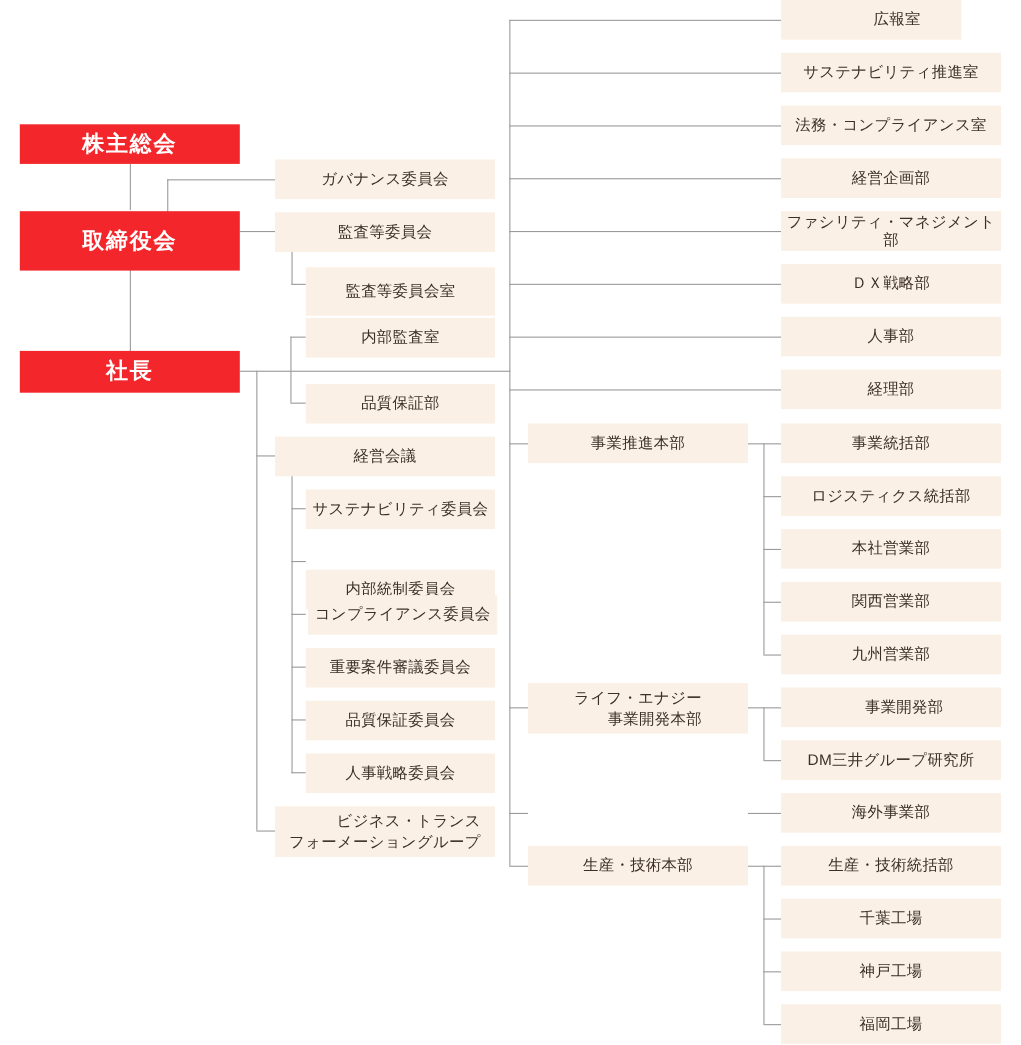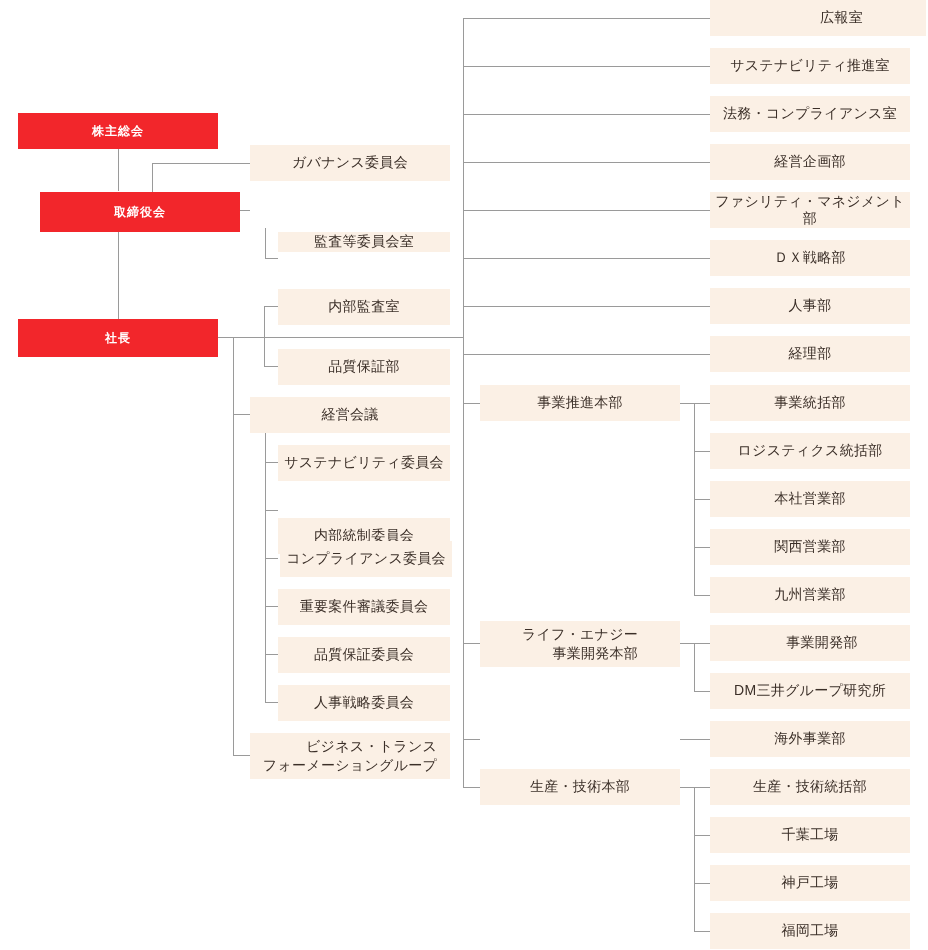--- a/index.html
+++ b/index.html
@@ -27,21 +27,21 @@
   }
   .box.cream {
     background: #FBF0E5;
     color: #3B2F28;
     font-size: 14px;
     font-weight: 500;
   }
   .box.red {
     background: #F2262B;
     color: #ffffff;
-    font-size: 12px;
+    font-size: 20px;
     font-weight: 700;
     letter-spacing: 0.08em;
   }
   .box.two-line {
     line-height: 1.35;
     text-align: right;
   }
   .ln {
     position: absolute;
     background: #9A9A9A;
@@ -115,43 +115,44 @@
 
   <div class="ln h" style="left:680px; top:739px; width:30px;"></div>
 
   <div class="ln h" style="left:680px; top:787px; width:30px;"></div>
   <div class="ln v" style="left:694px; top:787px; height:144px;"></div>
   <div class="ln h" style="left:694px; top:835px; width:16px;"></div>
   <div class="ln h" style="left:694px; top:883px; width:16px;"></div>
   <div class="ln h" style="left:694px; top:931px; width:16px;"></div>
 
   <div class="box red" style="left:18px; top:113px; width:200px; height:36px;">株主総会</div>
-  <div class="box red" style="left:18px; top:192px; width:200px; height:40px;margin-left:22px;">取締役会</div>
+  <div class="box red" style="left:18px; top:192px; width:200px; height:54px;">取締役会</div>
   <div class="box red" style="left:18px; top:319px; width:200px; height:38px;">社長</div>
 
   <div class="box cream" style="left:250px; top:145px; width:200px; height:36px;">ガバナンス委員会</div>
-  <div class="box cream" style="left:278px; top:232px; width:172px; height:20px;">監査等委員会室</div>
+  <div class="box cream" style="left:250px; top:193px; width:200px; height:36px;">監査等委員会</div>
+  <div class="box cream" style="left:278px; top:243px; width:172px; height:44px;">監査等委員会室</div>
   <div class="box cream" style="left:278px; top:289px; width:172px; height:36px;">内部監査室</div>
   <div class="box cream" style="left:278px; top:349px; width:172px; height:36px;">品質保証部</div>
   <div class="box cream" style="left:250px; top:397px; width:200px; height:36px;">経営会議</div>
   <div class="box cream" style="left:278px; top:445px; width:172px; height:36px;">サステナビリティ委員会</div>
   <div class="box cream" style="left:278px; top:518px; width:172px; height:36px;">内部統制委員会</div>
   <div class="box cream" style="left:280px; top:541px; width:172px; height:36px;text-align:right;">コンプライアンス委員会</div>
   <div class="box cream" style="left:278px; top:589px; width:172px; height:36px;">重要案件審議委員会</div>
   <div class="box cream" style="left:278px; top:637px; width:172px; height:36px;">品質保証委員会</div>
   <div class="box cream" style="left:278px; top:685px; width:172px; height:36px;">人事戦略委員会</div>
   <div class="box cream two-line" style="left:250px; top:733px; width:200px; height:46px; white-space:pre-line;">ビジネス・トランス
 フォーメーショングループ</div>
 
   <div class="box cream" style="left:480px; top:385px; width:200px; height:36px;">事業推進本部</div>
   <div class="box cream two-line" style="left:480px; top:621px; width:200px; height:46px; white-space:pre-line;">ライフ・エナジー
 事業開発本部</div>
   <div class="box cream" style="left:480px; top:769px; width:200px; height:36px;">生産・技術本部</div>
 
-  <div class="box cream" style="left:710px; top:0px; width:216px; height:36px;padding-left:47px;">広報室</div>
+  <div class="box cream" style="left:710px; top:0px; width:164px; height:36px;padding-left:47px;">広報室</div>
   <div class="box cream" style="left:710px; top:48px; width:200px; height:36px;">サステナビリティ推進室</div>
   <div class="box cream" style="left:710px; top:96px; width:200px; height:36px;">法務・コンプライアンス室</div>
   <div class="box cream" style="left:710px; top:144px; width:200px; height:36px;">経営企画部</div>
   <div class="box cream" style="left:710px; top:192px; width:200px; height:36px;text-align:center;">ファシリティ・マネジメント部</div>
   <div class="box cream" style="left:710px; top:240px; width:200px; height:36px;">ＤＸ戦略部</div>
   <div class="box cream" style="left:710px; top:288px; width:200px; height:36px;">人事部</div>
   <div class="box cream" style="left:710px; top:336px; width:200px; height:36px;">経理部</div>
 
   <div class="box cream" style="left:710px; top:385px; width:200px; height:36px;">事業統括部</div>
   <div class="box cream" style="left:710px; top:433px; width:200px; height:36px;">ロジスティクス統括部</div>

